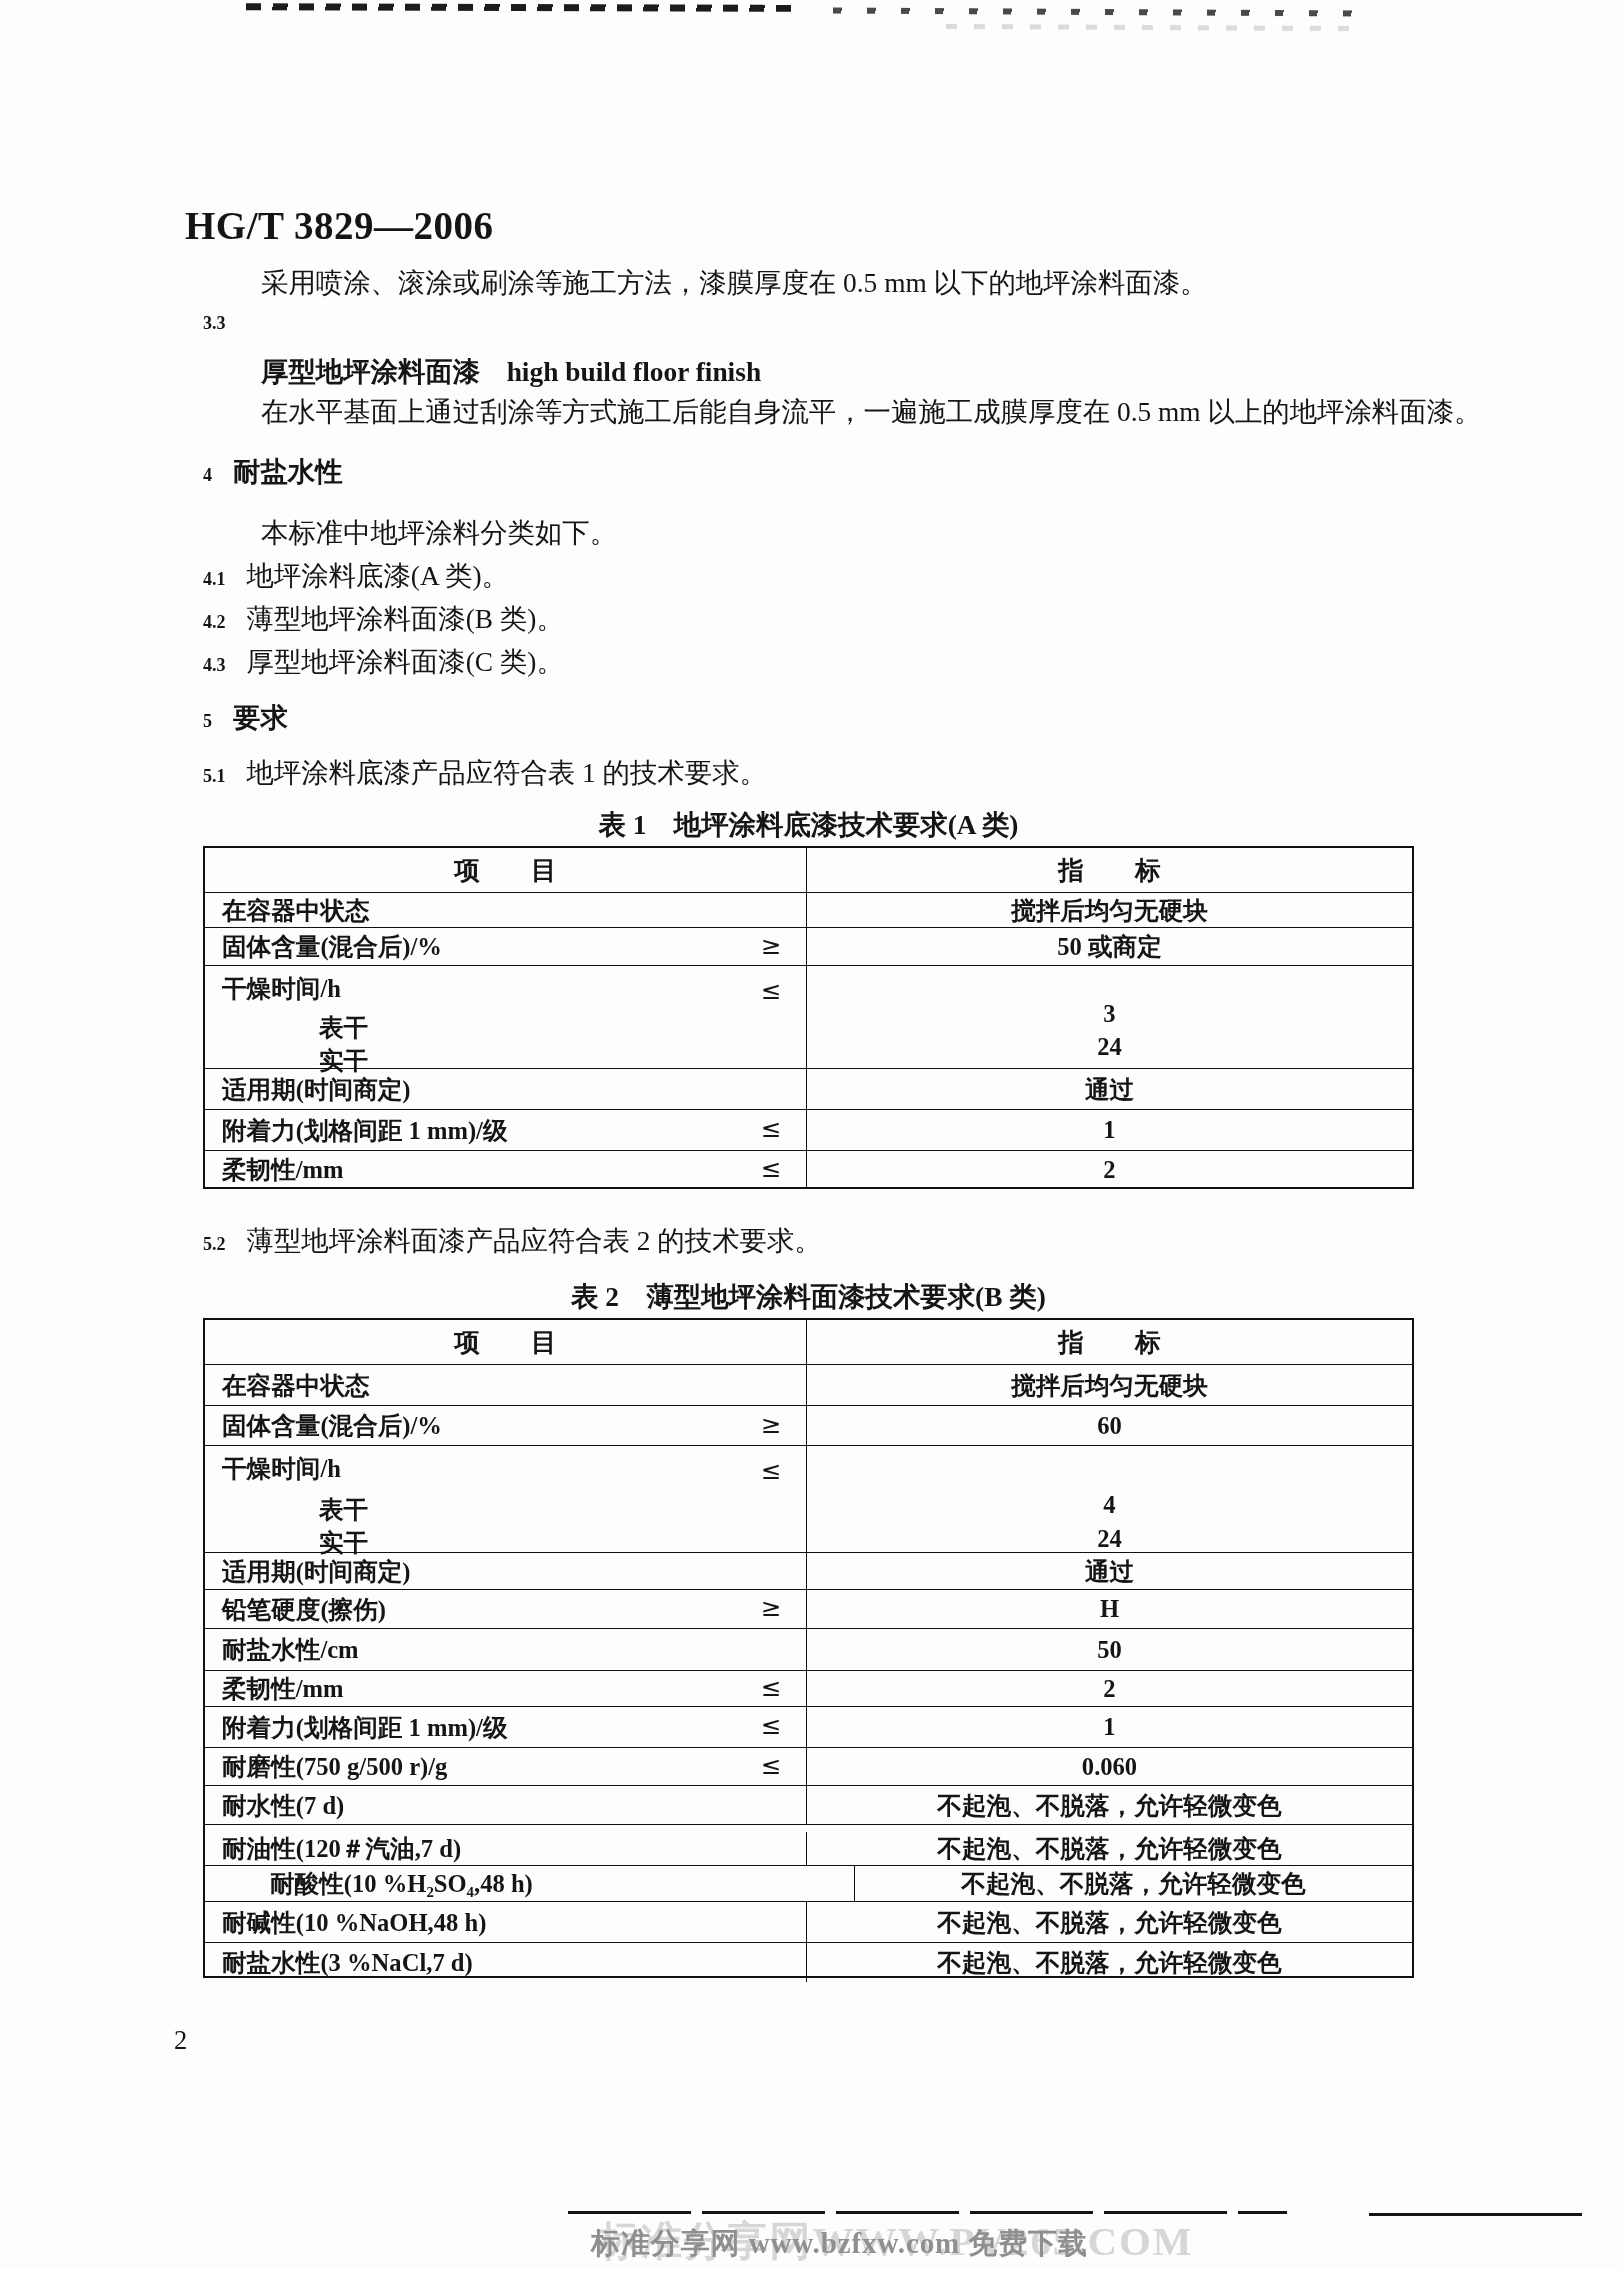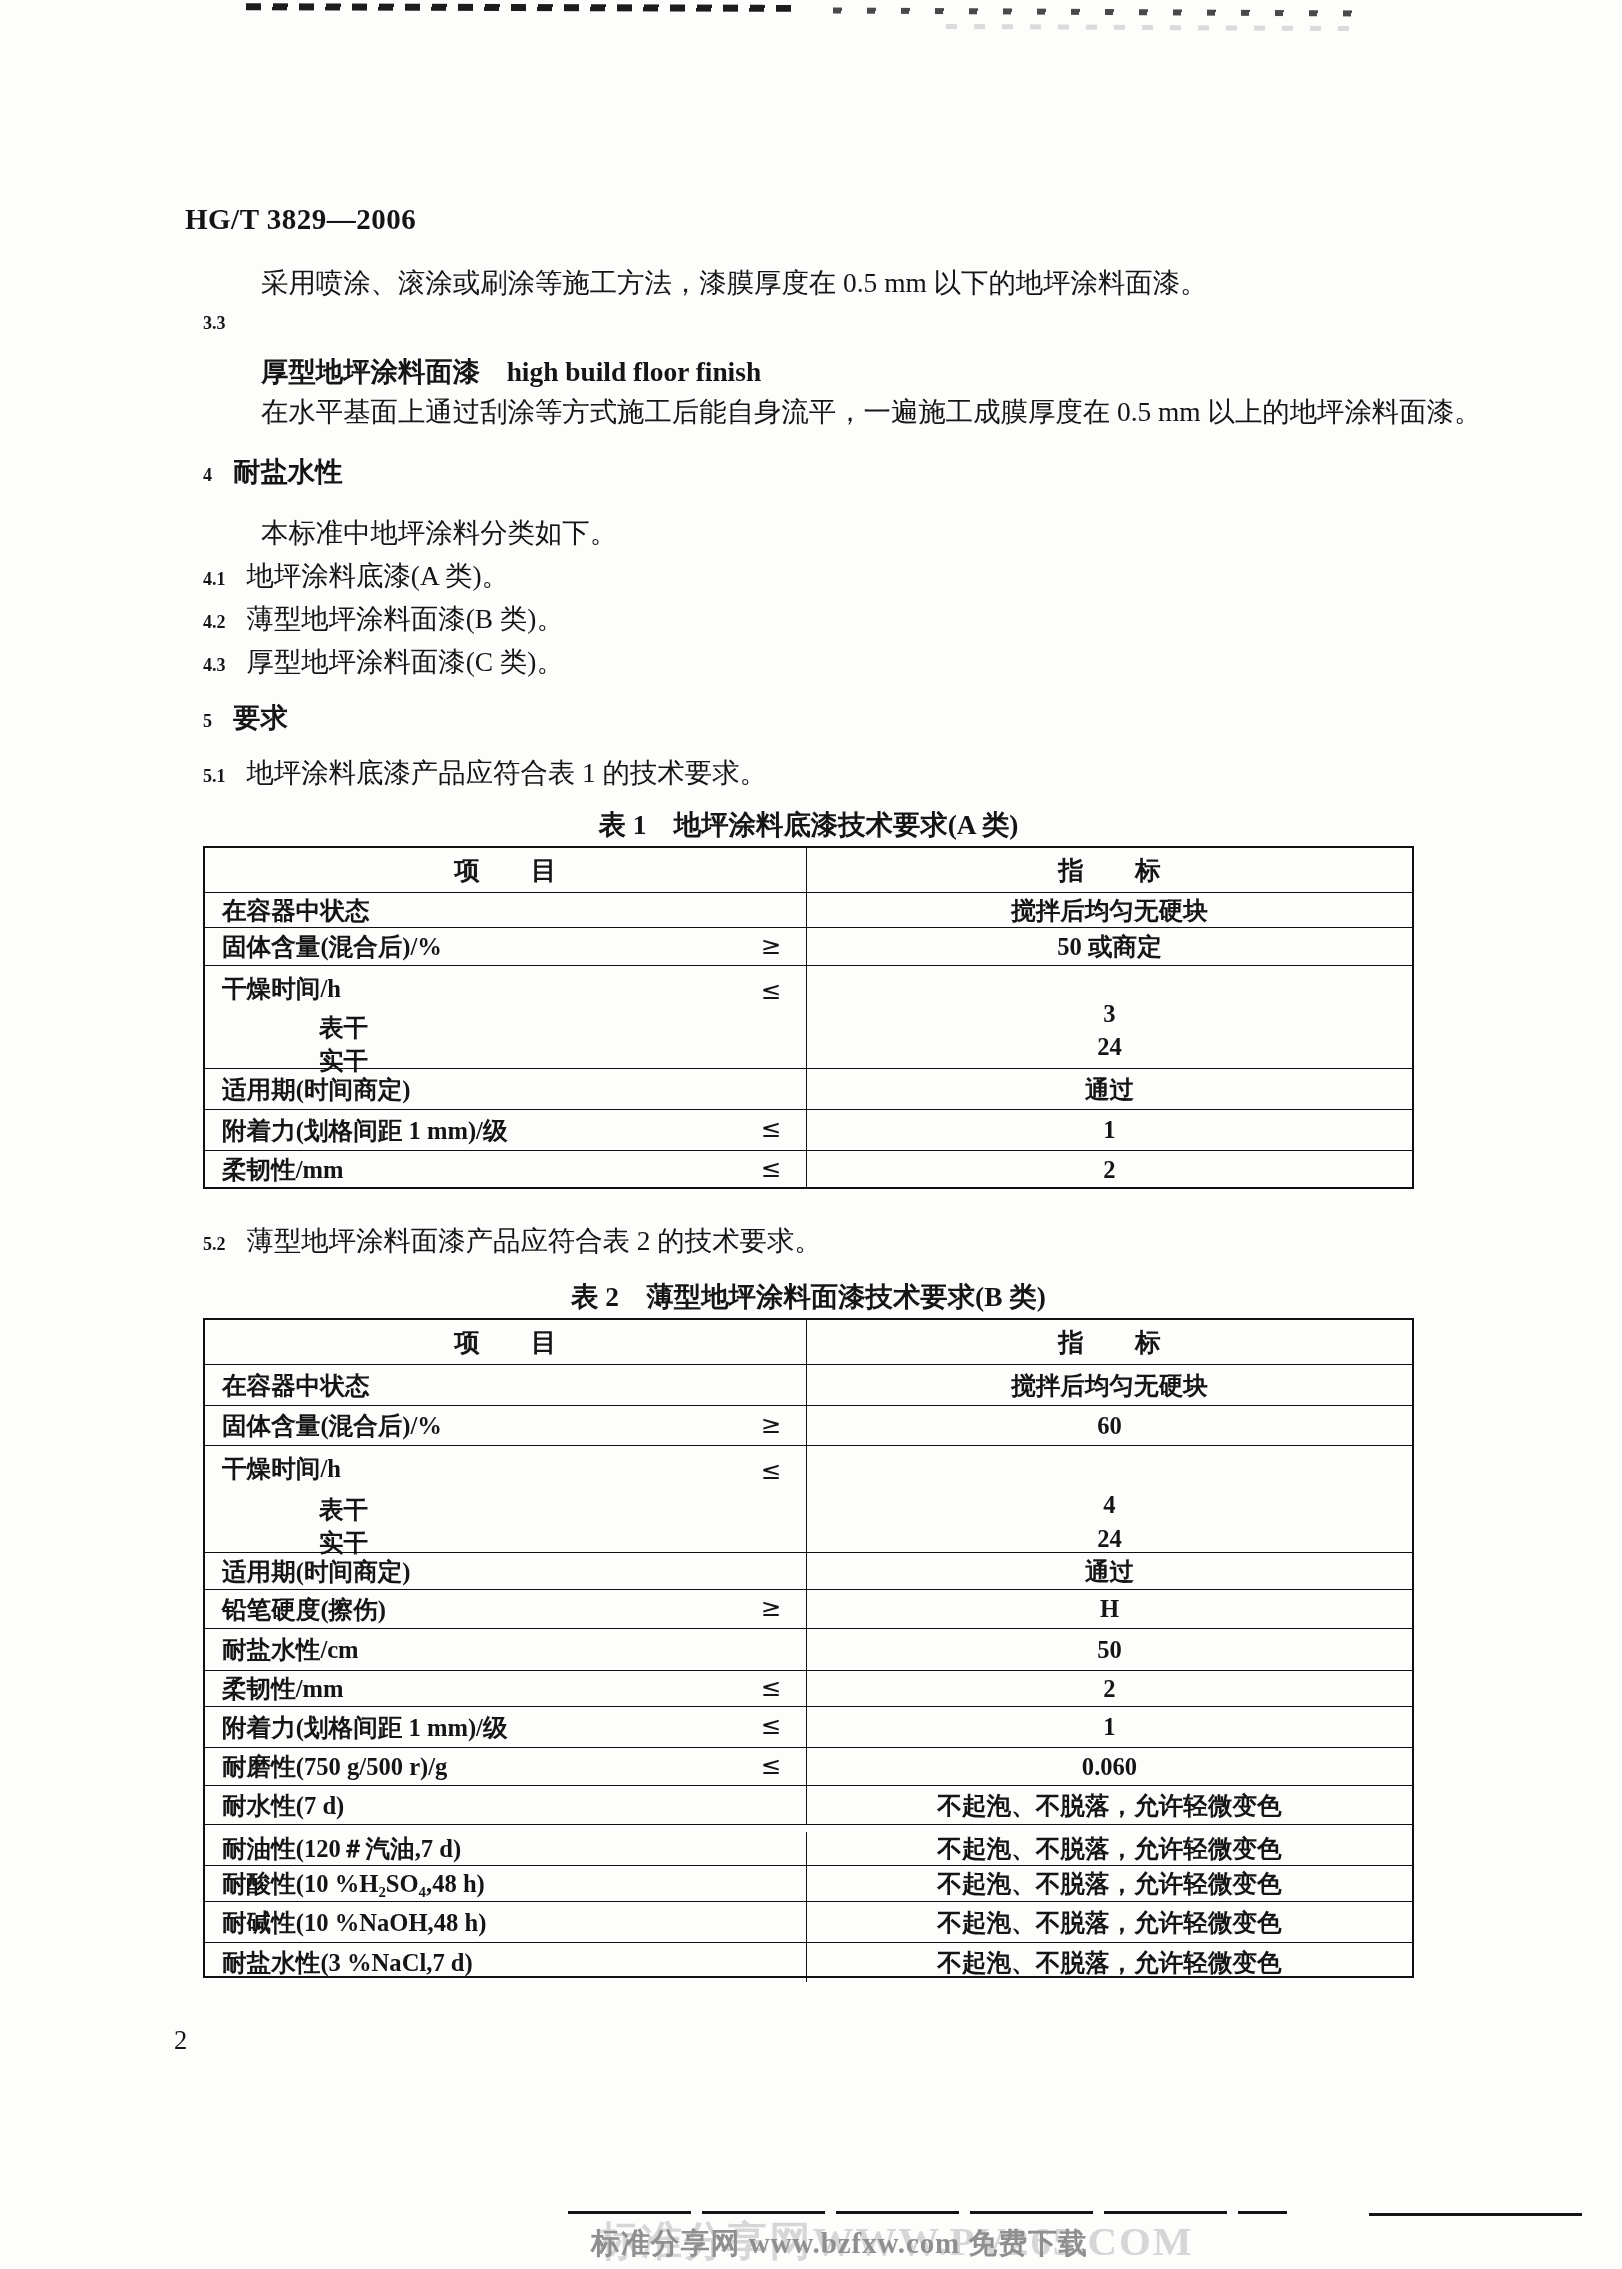--- a/index.html
+++ b/index.html
@@ -6,21 +6,21 @@
   .page{
     position:relative;
     width:1622px;height:2269px;
     margin:0 auto;
     background:#fdfdfc;
     font-family:"Liberation Serif","DejaVu Serif",serif;
     color:#151515;
     overflow:hidden;
   }
   .abs{position:absolute;}
-  .docnum{font-size:29px;font-weight:bold;letter-spacing:0.5px;}
+  .docnum{font-size:39px;font-weight:bold;letter-spacing:0.5px;}
   .body-text{font-size:27.4px;line-height:32px;white-space:nowrap;}
   .sec-num{font-size:18px;font-weight:bold;margin-right:21px;}
   .sec-title{font-size:27.4px;font-weight:bold;}
   .term-cn{font-size:27.4px;font-weight:bold;}
   .term-en{font-size:27.4px;font-weight:bold;margin-left:26.5px;}
   .caption{font-size:27.4px;font-weight:bold;text-align:center;}
   .pagenum{font-size:26.5px;}
 
   
   .tbl{
@@ -250,21 +250,21 @@
           <span>耐水性(7 d)</span>
         </div>
       <div class="c-val">不起泡、不脱落，允许轻微变色</div>
     </div>
     <div class="trow" style="height:41px;align-items:flex-end;">
       <div class="c-item">
           <span>耐油性(120＃汽油,7 d)</span>
         </div>
       <div class="c-val">不起泡、不脱落，允许轻微变色</div>
     </div>
-    <div class="trow" style="height:36px;">
+    <div class="trow" style="height:36px;padding-left:48px;">
       <div class="c-item">
           <span>耐酸性(10 %H₂SO₄,48 h)</span>
         </div>
       <div class="c-val">不起泡、不脱落，允许轻微变色</div>
     </div>
     <div class="trow" style="height:41px;">
       <div class="c-item">
           <span>耐碱性(10 %NaOH,48 h)</span>
         </div>
       <div class="c-val">不起泡、不脱落，允许轻微变色</div>

